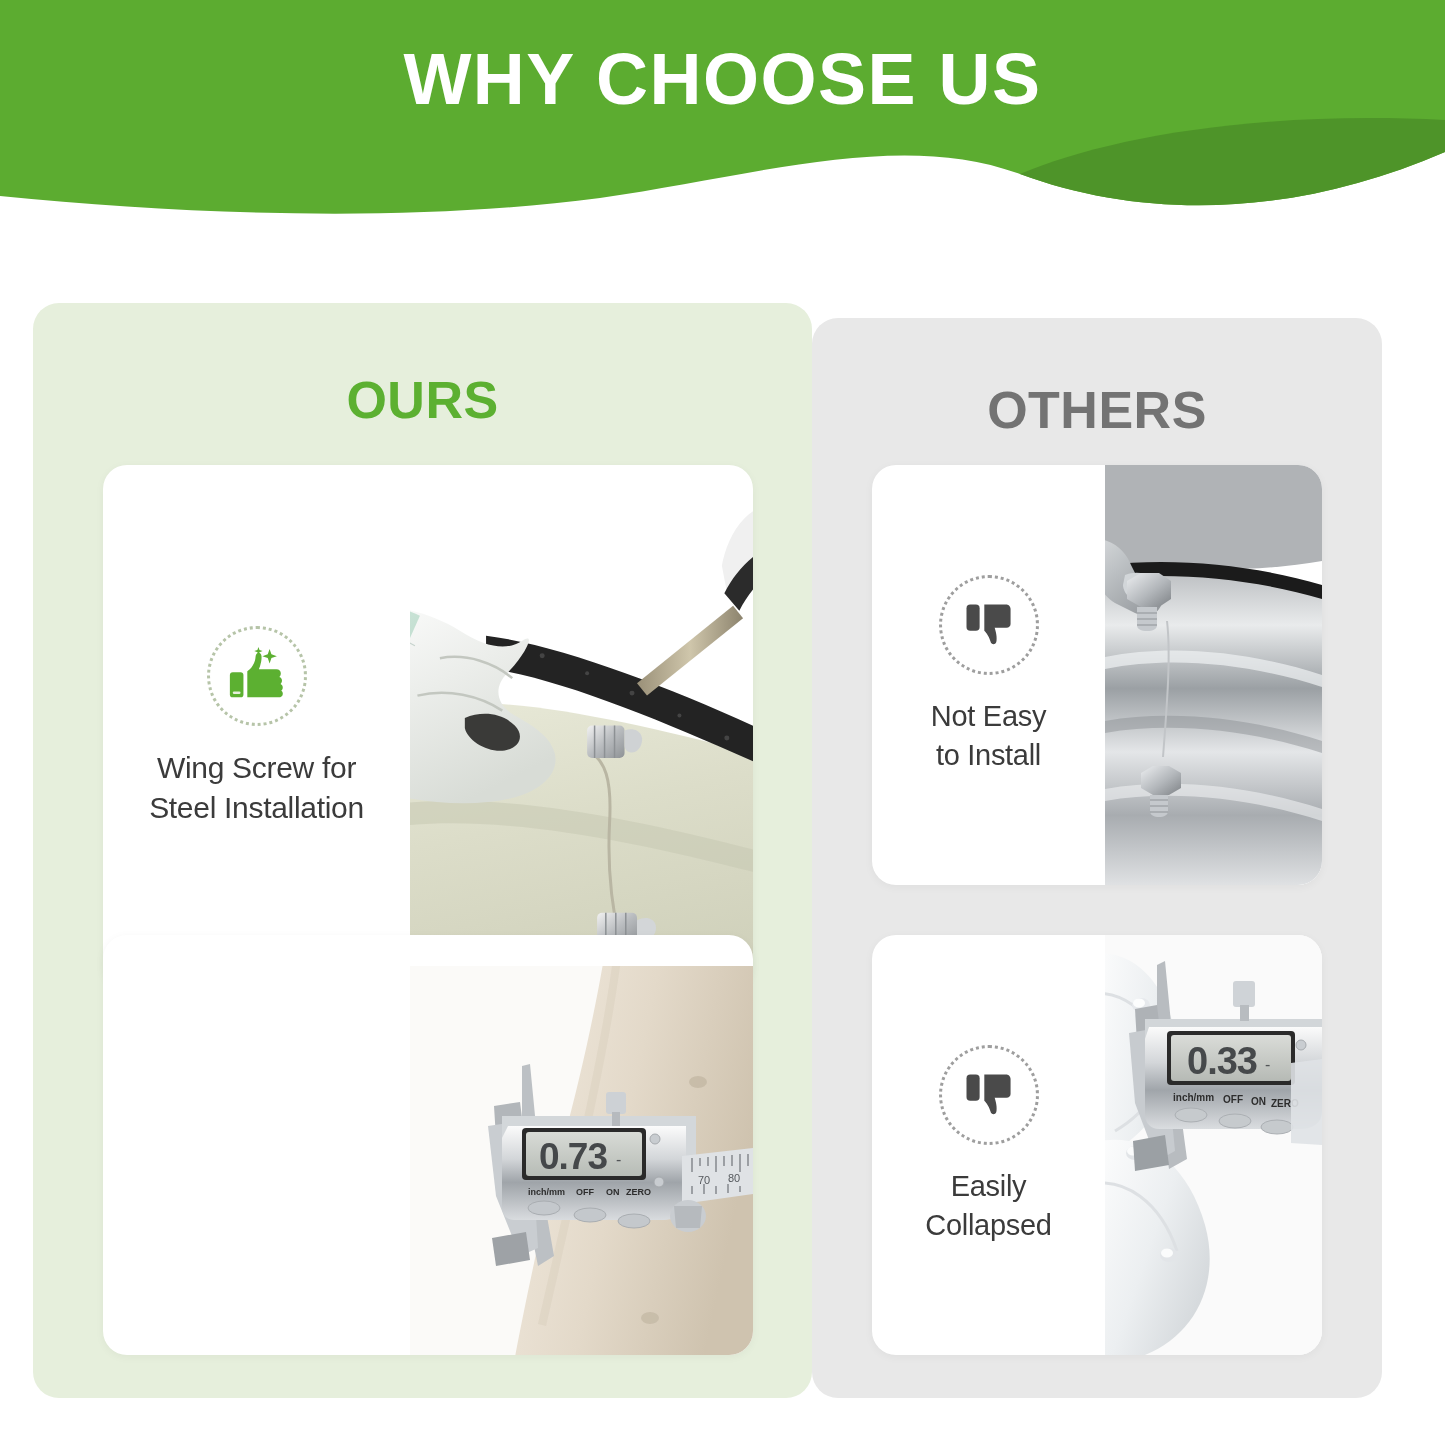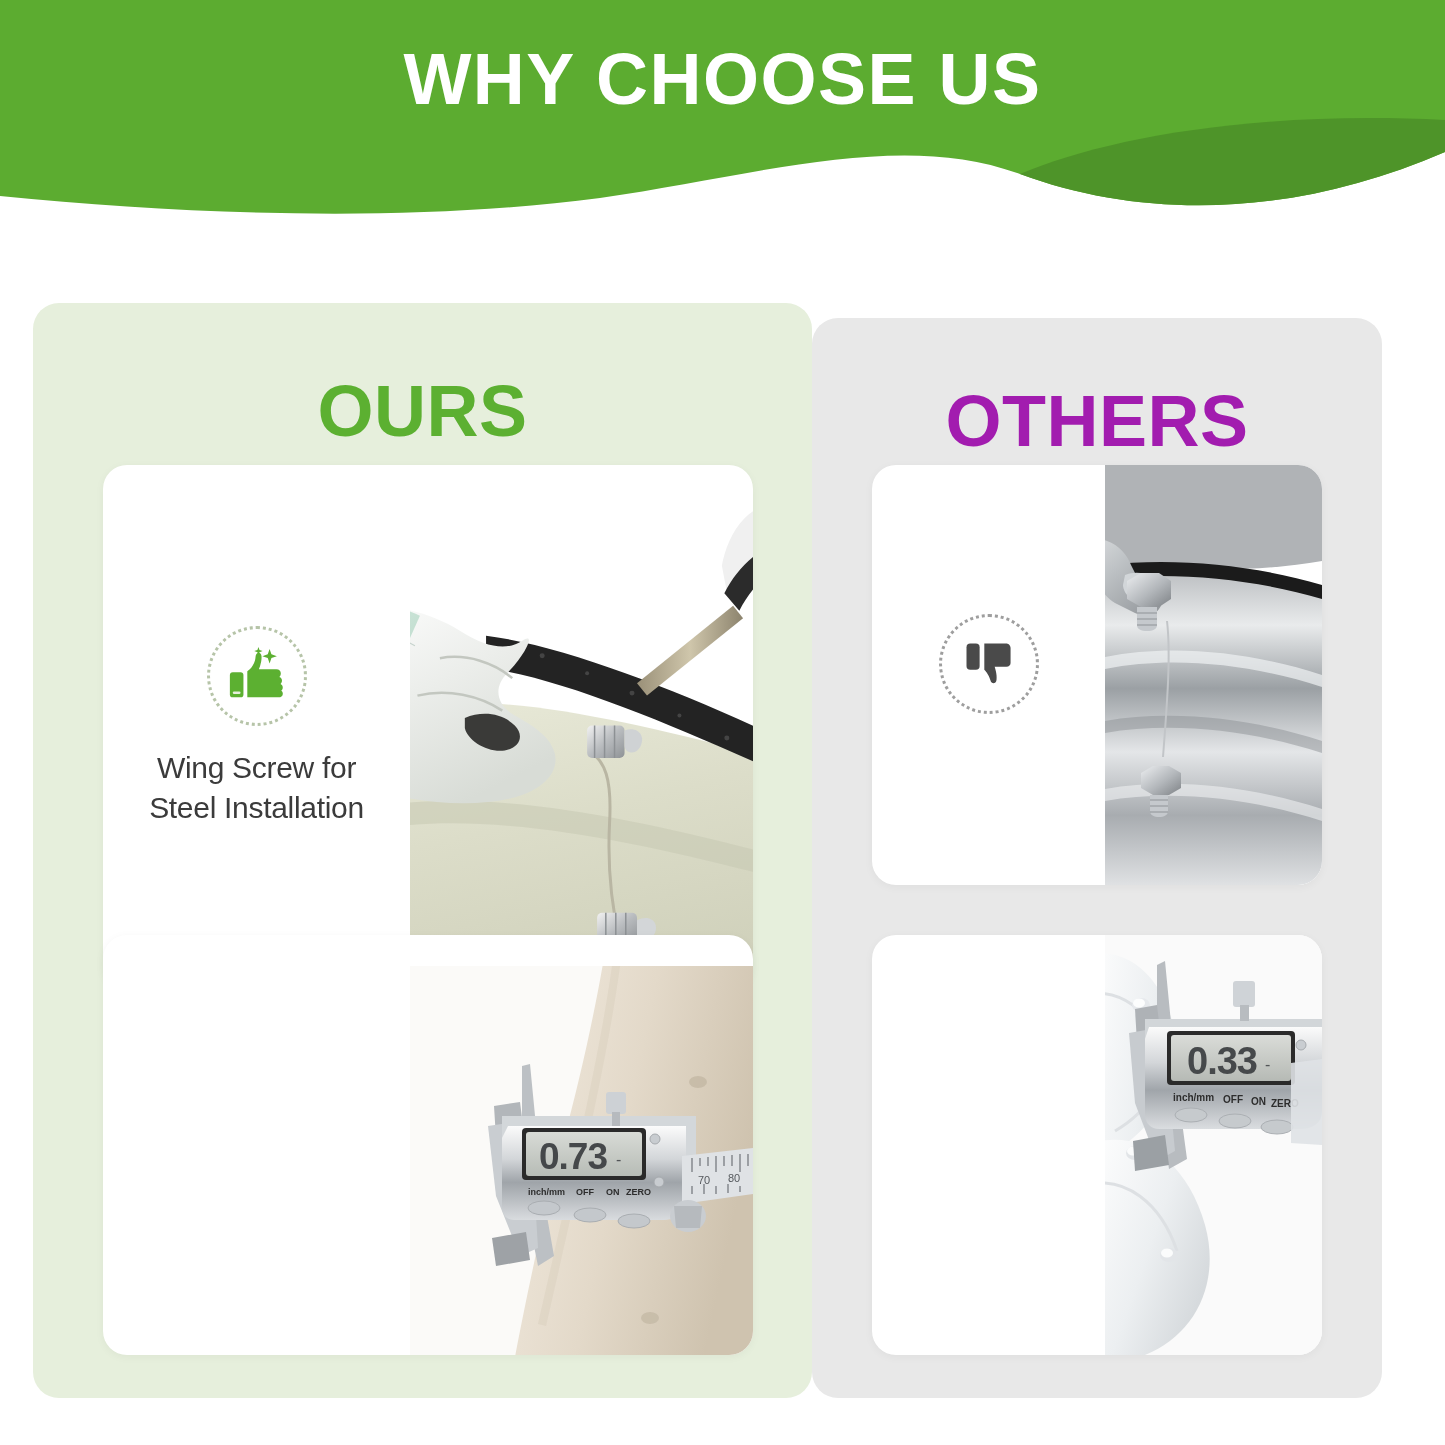--- a/index.html
+++ b/index.html
@@ -42,26 +42,26 @@
   .panel-others {
     left: 812px; top: 318px;
     width: 570px; height: 1080px;
     background: #e8e8e8;
   }
 
   .panel-heading {
     position: absolute;
     width: 100%;
     text-align: center;
-    font-size: 72px;
+    font-size: 52px;
     font-weight: bold;
     letter-spacing: 0.5px;
   }
   .heading-ours { top: 67px; color: #5cb031; }
-  .heading-others { top: 62px; color: #a21caf; }
+  .heading-others { top: 62px; color: #737373; }
 
   
   .card {
     position: absolute;
     background: #ffffff;
     border-radius: 24px;
     overflow: hidden;
     box-shadow: 0 2px 10px rgba(0,0,0,0.045);
   }
   .card-ours-1 { left: 103px; top: 465px; width: 650px; height: 524px; }
@@ -299,20 +299,24 @@
     </div>
 
     <div class="card card-others-1">
       <div class="card-left">
         <div class="badge-circle badge-others">
           <svg width="60" height="60" viewBox="0 0 64 64">
             <rect x="8" y="10" width="14" height="28" rx="4" fill="#4a4a4a"></rect>
             <path d="M27,10 H50 C53.5,10 55,12.5 55,15 V31 C55,33 53.5,35 50.5,35 H38 C38,35 41,43 40,49 C39.4,53.6 34.6,53.6 33.6,49.6 C32,43 27,38 27,38 Z" fill="#4a4a4a"></path>
           </svg>
         </div>
+        <div class="card-label">
+          <span>Not Easy</span><br>
+          <span>to Install</span>
+        </div>
       </div>
       <div class="photo">
         <svg viewBox="0 0 217 420" preserveAspectRatio="xMidYMid slice">
           <defs>
             <linearGradient id="silverDuct" x1="0" y1="0" x2="0" y2="1">
               <stop offset="0%" stop-color="#b9bcbf"></stop>
               <stop offset="18%" stop-color="#e9ebec"></stop>
               <stop offset="38%" stop-color="#9ba0a4"></stop>
               <stop offset="58%" stop-color="#e4e6e8"></stop>
               <stop offset="78%" stop-color="#a8acb0"></stop>
@@ -359,20 +363,32 @@
             <path d="M-11,12 L-11,28 C-11,32 -7,34 -2,34 C3,34 7,32 7,28 L7,12 Z" fill="#c5c9cd"></path>
             <g stroke="#8f9397" stroke-width="1">
                 <path d="M-11,17 L7,17 M-11,23 L7,23 M-11,29 L7,29"></path>
               </g>
           </g>
         </svg>
       </div>
     </div>
 
     <div class="card card-others-2">
+      <div class="card-left">
+        <div class="badge-circle badge-others">
+          <svg width="60" height="60" viewBox="0 0 64 64">
+            <rect x="8" y="10" width="14" height="28" rx="4" fill="#4a4a4a"></rect>
+            <path d="M27,10 H50 C53.5,10 55,12.5 55,15 V31 C55,33 53.5,35 50.5,35 H38 C38,35 41,43 40,49 C39.4,53.6 34.6,53.6 33.6,49.6 C32,43 27,38 27,38 Z" fill="#4a4a4a"></path>
+          </svg>
+        </div>
+        <div class="card-label">
+          <span>Easily</span><br>
+          <span>Collapsed</span>
+        </div>
+      </div>
       <div class="photo">
         <svg viewBox="0 0 217 420" preserveAspectRatio="xMidYMid slice">
           <defs>
             <linearGradient id="whiteSheet" x1="0" y1="0" x2="1" y2="0.6">
               <stop offset="0%" stop-color="#ffffff"></stop>
               <stop offset="60%" stop-color="#eceff1"></stop>
               <stop offset="100%" stop-color="#d6dadd"></stop>
             </linearGradient>
             <linearGradient id="steelG2" x1="0" y1="0" x2="0" y2="1">
               <stop offset="0%" stop-color="#fbfbfb"></stop>

